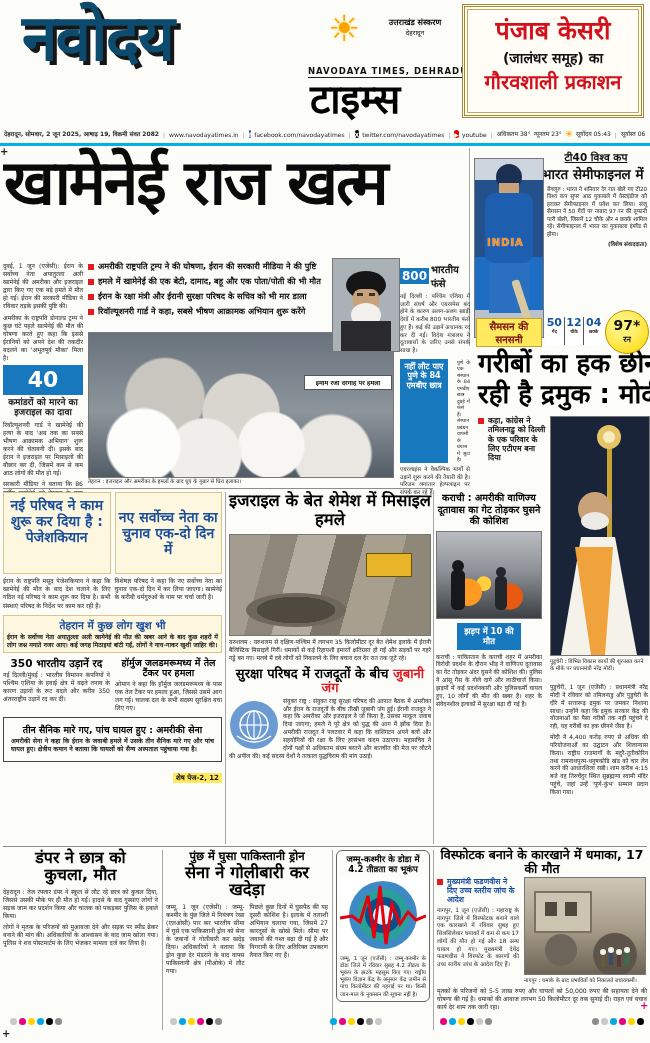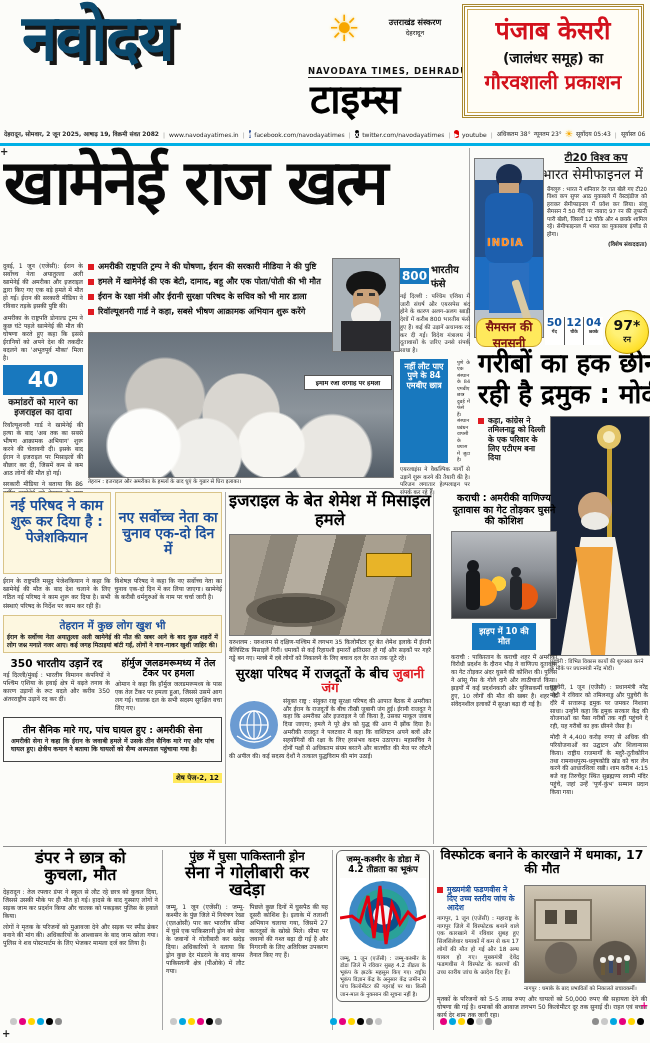--- a/index.html
+++ b/index.html
@@ -176,37 +176,37 @@
       <span style="font-size:10px;font-weight:bold;">भारतीय फंसे</span>
     </div>
     <div class="bt" style="margin-top:3px;font-size:5.8px;">नई दिल्ली : पश्चिम एशिया में जारी संघर्ष और एयरस्पेस बंद होने के कारण अलग-अलग खाड़ी देशों में करीब 800 भारतीय फंसे हुए हैं। कई की उड़ानें अचानक रद कर दी गईं। विदेश मंत्रालय ने दूतावासों के जरिए उनसे संपर्क साधा है।</div>
     <div style="display:flex;gap:9px;margin-top:4px;">
       <div class="bluebox" style="flex:0 0 46px;font-size:8px;line-height:1.2;padding:3px 1px;">नहीं लौट पाए पुणे के 84 एमबीए छात्र</div>
       <div class="bt" style="font-size:4.9px;">पुणे के एक संस्थान के 84 एमबीए छात्र दुबई में फंसे हैं। संस्थान प्रबंधन वापसी के प्रयास में जुटा है।</div>
     </div>
     <div class="bt" style="margin-top:3px;font-size:5.8px;">एयरलाइंस ने वैकल्पिक मार्गों से उड़ानें शुरू करने की तैयारी की है। परिजन लगातार हेल्पलाइन पर संपर्क कर रहे हैं।</div>
   </div>
 
-  <div class="abs ctr" style="left:544px;top:150px;width:104px;font-size:10.5px;font-weight:bold;text-decoration:underline;">टी20 विश्व कप</div>
-  <div class="abs nowrap" style="left:542px;top:165px;font-size:13.5px;font-weight:normal;text-align:right;">भारत सेमीफाइनल में</div>
+  <div class="abs ctr" style="left:544px;top:150px;width:104px;font-size:10.5px;font-weight:bold;text-decoration:underline;">टी40 विश्व कप</div>
+  <div class="abs nowrap" style="left:542px;top:165px;font-size:13.5px;font-weight:bold;text-align:right;">भारत सेमीफाइनल में</div>
   <div class="abs photo player-ph" style="left:474px;top:158px;width:68px;height:178px;">
     <svg width="68" height="178" viewBox="0 0 68 178">
       <circle cx="34" cy="18" r="13" fill="#1b2f52"></circle>
       <rect x="24" y="24" width="20" height="10" fill="#caa27a"></rect>
       <rect x="10" y="34" width="48" height="70" rx="10" fill="#1d5fae"></rect>
       <rect x="14" y="104" width="40" height="50" fill="#2a6fc0"></rect>
       <rect x="44" y="120" width="8" height="52" rx="3" fill="#d9c9a3" transform="rotate(-18 48 146)"></rect>
     </svg>
     <div class="abs jersey" style="left:12px;top:78px;font-size:10px;">INDIA</div>
   </div>
   <div class="abs bt" style="left:547px;top:186px;width:100px;font-size:5.6px;">
     <p>बेंगलूरु : भारत ने शनिवार देर रात खेले गए टी20 विश्व कप सुपर आठ मुकाबले में वेस्टइंडीज को हराकर सेमीफाइनल में प्रवेश कर लिया। संजू सैमसन ने 50 गेंदों पर नाबाद 97 रन की तूफानी पारी खेली, जिसमें 12 चौके और 4 छक्के शामिल रहे। सेमीफाइनल में भारत का मुकाबला इंग्लैंड से होगा।</p>
     <p style="text-align:right;font-weight:bold;">(विशेष संवाददाता)</p>
   </div>
-  <div class="abs ybox" style="left:476px;top:318px;width:64px;height:26px;font-size:12px;line-height:1.3;padding-top:1px;z-index:4;border-radius:9px;">सैमसन की सनसनी</div>
+  <div class="abs ybox" style="left:476px;top:318px;width:64px;height:26px;font-size:10px;line-height:1.3;padding-top:1px;z-index:4;">सैमसन की सनसनी</div>
   <div class="abs" style="left:545px;top:317px;width:58px;height:28px;display:flex;z-index:4;background:#fff;">
     <div class="ctr" style="flex:1;border-right:1px solid #555;">
       <div class="stat">50</div>
       <div class="statlbl">गेंद</div>
     </div>
     <div class="ctr" style="flex:1;border-right:1px solid #555;">
       <div class="stat">12</div>
       <div class="statlbl">चौके</div>
     </div>
     <div class="ctr" style="flex:1;">
@@ -295,21 +295,21 @@
         <circle cx="25" cy="25" r="14" fill="none" stroke="#fff" stroke-width="1.5"></circle>
         <line x1="11" y1="25" x2="39" y2="25" stroke="#fff" stroke-width="1.2"></line>
         <line x1="25" y1="11" x2="25" y2="39" stroke="#fff" stroke-width="1.2"></line>
         <ellipse cx="25" cy="25" rx="7" ry="14" fill="none" stroke="#fff" stroke-width="1.2"></ellipse>
         <path d="M8 36 Q25 48 42 36" fill="none" stroke="#fff" stroke-width="1.5"></path>
       </svg>
       <div class="bt" style="font-size:5.9px;">संयुक्त राष्ट्र : संयुक्त राष्ट्र सुरक्षा परिषद की आपात बैठक में अमरीका और ईरान के राजदूतों के बीच तीखी जुबानी जंग हुई। ईरानी राजदूत ने कहा कि अमरीका और इजराइल ने जो किया है, उसका माकूल जवाब दिया जाएगा; हमले ने पूरे क्षेत्र को युद्ध की आग में झोंक दिया है। अमरीकी राजदूत ने पलटवार में कहा कि वाशिंगटन अपने बलों और सहयोगियों की रक्षा के लिए हरसंभव कदम उठाएगा। महासचिव ने दोनों पक्षों से अधिकतम संयम बरतने और बातचीत की मेज पर लौटने की अपील की। कई सदस्य देशों ने तत्काल युद्धविराम की मांग उठाई।</div>
     </div>
   </div>
 
-  <div class="abs" style="left:451px;top:492px;width:106px;">
+  <div class="abs" style="left:436px;top:492px;width:106px;">
     <div class="h ctr" style="font-size:9.6px;line-height:1.2;">कराची : अमरीकी वाणिज्य दूतावास का गेट तोड़कर घुसने की कोशिश</div>
     <div class="photo fire" style="position:relative;margin-top:4px;width:104px;height:86px;">
       <svg width="104" height="86" viewBox="0 0 104 86">
         <rect x="14" y="38" width="14" height="40" rx="5" fill="#16181c"></rect>
         <circle cx="21" cy="34" r="6" fill="#16181c"></circle>
         <rect x="58" y="44" width="12" height="34" rx="5" fill="#23262b"></rect>
         <circle cx="64" cy="40" r="5" fill="#23262b"></circle>
       </svg>
     </div>
     <div class="bluebox" style="margin:4px auto 0 auto;width:62px;font-size:8.4px;line-height:1.25;padding:3px 1px;">झड़प में 10 की मौत</div>
@@ -347,21 +347,21 @@
       <circle cx="43" cy="37" r="26" fill="#2aa198"></circle>
       <circle cx="43" cy="37" r="18" fill="#0b4f8a"></circle>
       <circle cx="43" cy="37" r="10" fill="#eef4f8"></circle>
       <polyline points="0,40 12,38 20,44 28,18 34,60 40,8 46,66 52,26 60,46 68,34 76,42 86,38" fill="none" stroke="#e3000f" stroke-width="3"></polyline>
     </svg>
     <div class="bt" style="font-size:5.4px;">जम्मू, 1 जून (एजेंसी) : जम्मू-कश्मीर के डोडा जिले में रविवार सुबह 4.2 तीव्रता के भूकंप के झटके महसूस किए गए। राष्ट्रीय भूकंप विज्ञान केंद्र के अनुसार केंद्र जमीन से पांच किलोमीटर की गहराई पर था। किसी जान-माल के नुकसान की सूचना नहीं है।</div>
   </div>
 
   <div class="abs" style="left:437px;top:848px;width:210px;">
     <div class="h ctr" style="font-size:12.5px;line-height:1.15;">विस्फोटक बनाने के कारखाने में धमाका, 17 की मौत</div>
-    <div style="display:flex;gap:5px;margin-top:8px;">
+    <div style="display:flex;gap:5px;margin-top:0;">
       <div style="flex:0 0 82px;">
         <div style="display:flex;">
           <span class="bsq"></span>
           <span style="font-size:7.6px;font-weight:bold;color:#1b4f9c;line-height:1.2;">मुख्यमंत्री फडणवीस ने दिए उच्च स्तरीय जांच के आदेश</span>
         </div>
         <div class="bt" style="margin-top:3px;font-size:5.8px;">नागपुर, 1 जून (एजेंसी) : महाराष्ट्र के नागपुर जिले में विस्फोटक बनाने वाले एक कारखाने में रविवार सुबह हुए सिलसिलेवार धमाकों में कम से कम 17 लोगों की मौत हो गई और 18 अन्य घायल हो गए। मुख्यमंत्री देवेंद्र फडणवीस ने विस्फोट के कारणों की उच्च स्तरीय जांच के आदेश दिए हैं।</div>
       </div>
       <div style="flex:1;">
         <div class="photo debris" style="width:120px;height:96px;position:relative;">
           <svg width="120" height="96" viewBox="0 0 120 96">

